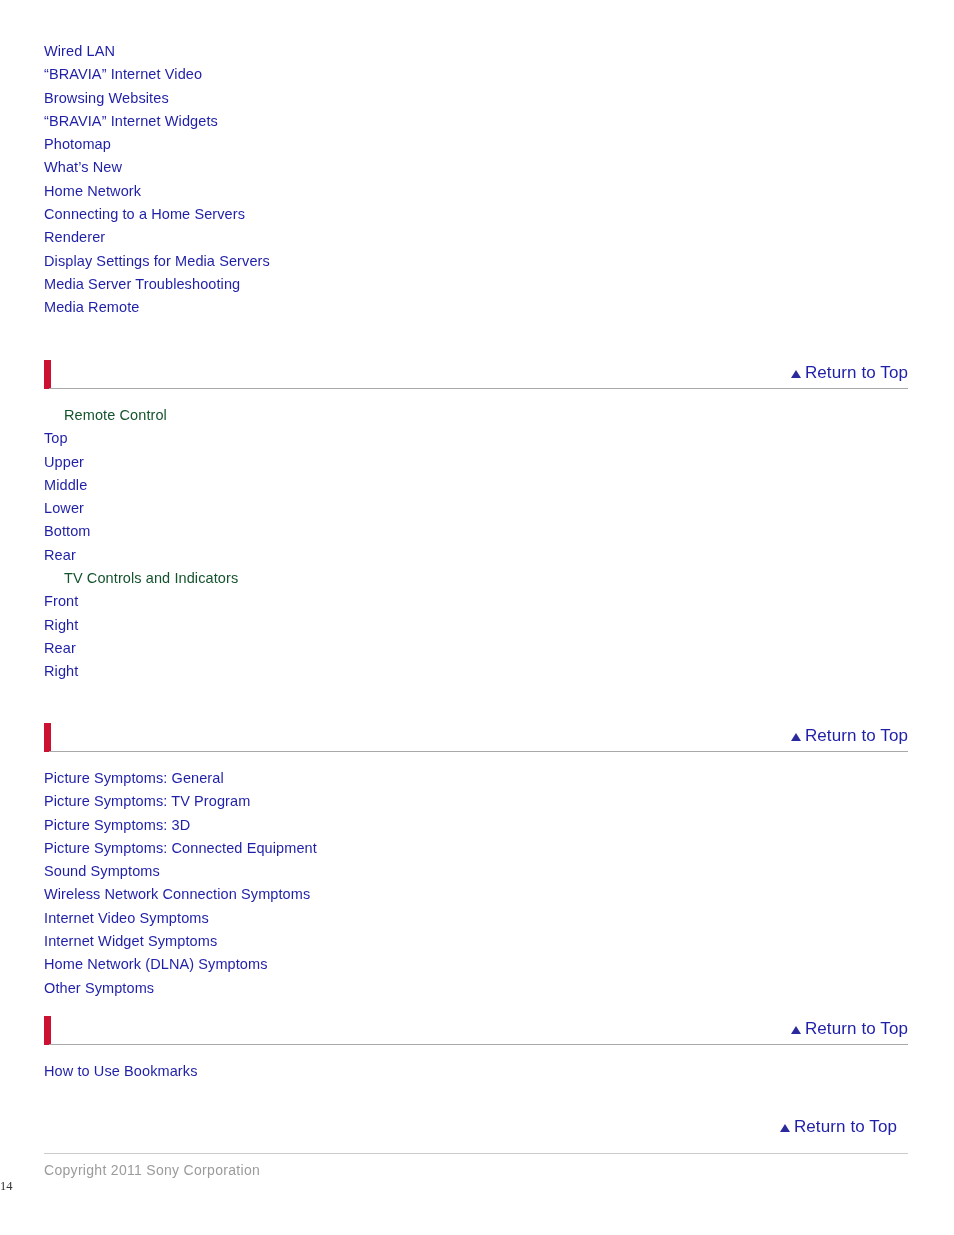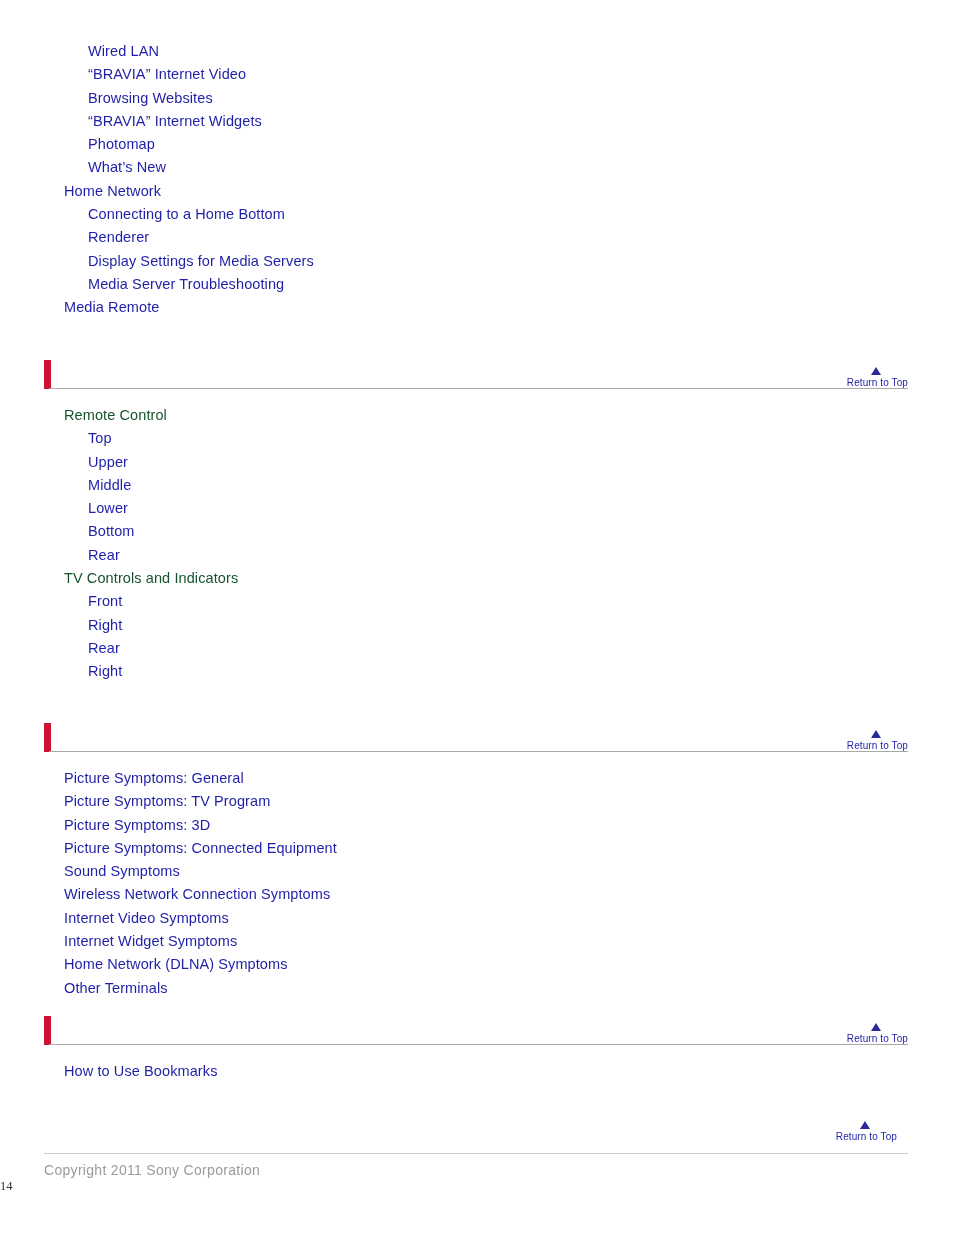--- a/index.html
+++ b/index.html
@@ -30,21 +30,21 @@
   }
   .toc-item {
     font-size: 14.5px;
     line-height: 23.3px;
     height: 23.3px;
     white-space: nowrap;
     letter-spacing: 0.1px;
   }
   .toc-item.lv0 { padding-left: 64px; }
   .toc-item.lv1 { padding-left: 88px; }
-  .toc-item.link  { color: #1f1fa8; }
+  .toc-item.link  { color: #1f1fa8; padding-left: 44px; }
   .toc-item.plain { color: #14532d; }
 
   
   .separator {
     position: absolute;
     left: 0;
     right: 0;
     height: 32px;
   }
   .sep-bar {
@@ -59,29 +59,28 @@
     position: absolute;
     left: 49px;
     top: 28px;
     width: 859px;
     height: 1px;
     background: #a9a9a9;
   }
   .rtt {
     position: absolute;
     top: 6px;
-    font-size: 10px;
+    font-size: 17px;
     line-height: 14px;
     color: #1f1fa8;
     white-space: nowrap;
     display: flex;
     align-items: center;
     gap: 2px;
     letter-spacing: 0.1px;
-    flex-direction: column;
   }
   .rtt .tri {
     display: inline-block;
     width: 0;
     height: 0;
     border-left: 5px solid transparent;
     border-right: 5px solid transparent;
     border-bottom: 8px solid #2a2a9c;
     margin-right: 2px;
     position: relative;
@@ -125,21 +124,21 @@
 <div class="page">
   <div id="content-root">
       <div class="toc-block" style="top: 40px;">
         <div class="toc-item lv1 link">Wired LAN</div>
         <div class="toc-item lv1 link">“BRAVIA” Internet Video</div>
         <div class="toc-item lv1 link">Browsing Websites</div>
         <div class="toc-item lv1 link">“BRAVIA” Internet Widgets</div>
         <div class="toc-item lv1 link">Photomap</div>
         <div class="toc-item lv1 link">What’s New</div>
         <div class="toc-item lv0 link">Home Network</div>
-        <div class="toc-item lv1 link">Connecting to a Home Bottom</div>
+        <div class="toc-item lv1 link">Connecting to a Home Servers</div>
         <div class="toc-item lv1 link">Renderer</div>
         <div class="toc-item lv1 link">Display Settings for Media Servers</div>
         <div class="toc-item lv1 link">Media Server Troubleshooting</div>
         <div class="toc-item lv0 link">Media Remote</div>
       </div>
       <div class="separator" style="top: 360px;">
         <div class="sep-bar"></div>
         <div class="sep-rule"></div>
         <a class="rtt" href="#" style="right: 46px; text-decoration: none;">
           <span class="tri"></span>
@@ -171,21 +170,21 @@
       <div class="toc-block" style="top: 767px;">
         <div class="toc-item lv0 link">Picture Symptoms: General</div>
         <div class="toc-item lv0 link">Picture Symptoms: TV Program</div>
         <div class="toc-item lv0 link">Picture Symptoms: 3D</div>
         <div class="toc-item lv0 link">Picture Symptoms: Connected Equipment</div>
         <div class="toc-item lv0 link">Sound Symptoms</div>
         <div class="toc-item lv0 link">Wireless Network Connection Symptoms</div>
         <div class="toc-item lv0 link">Internet Video Symptoms</div>
         <div class="toc-item lv0 link">Internet Widget Symptoms</div>
         <div class="toc-item lv0 link">Home Network (DLNA) Symptoms</div>
-        <div class="toc-item lv0 link">Other Terminals</div>
+        <div class="toc-item lv0 link">Other Symptoms</div>
       </div>
       <div class="separator" style="top: 1016px;">
         <div class="sep-bar"></div>
         <div class="sep-rule"></div>
         <a class="rtt" href="#" style="right: 46px; text-decoration: none;">
           <span class="tri"></span>
           <span>Return to Top</span>
         </a>
       </div>
       <div class="toc-block" style="top: 1060px;">

